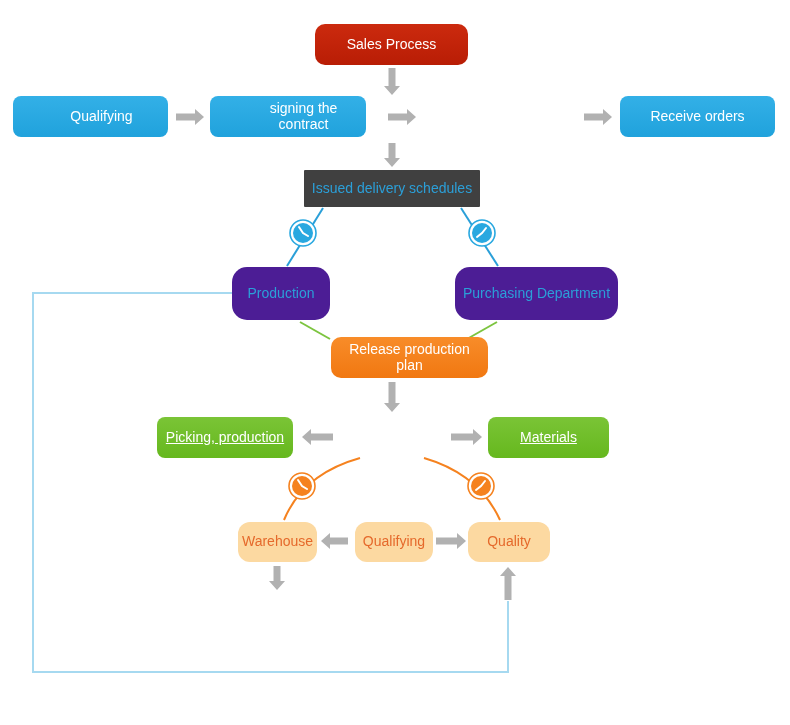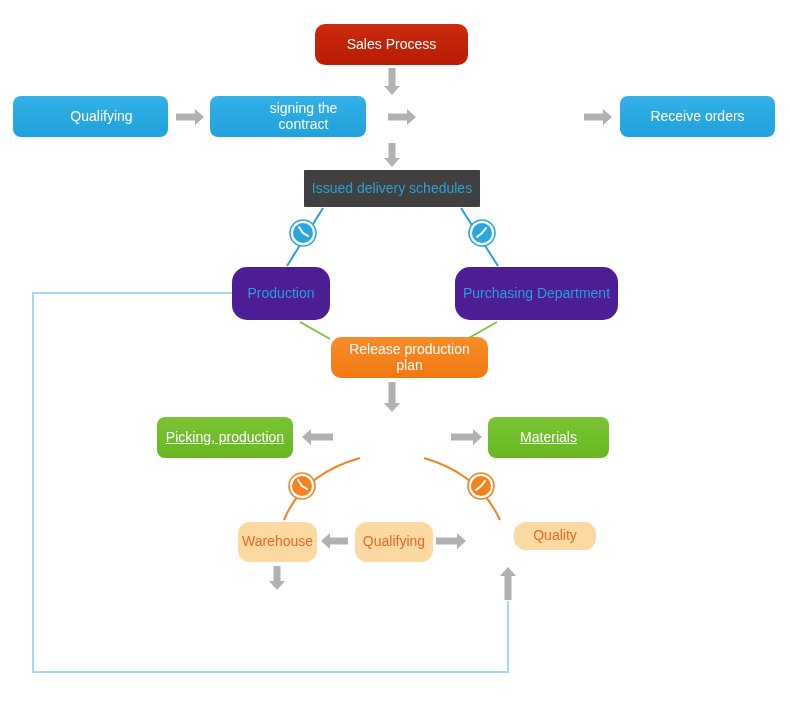--- a/index.html
+++ b/index.html
@@ -88,16 +88,16 @@
   <div class="node lightblue-big" style="left:232px;top:267px;width:98px;height:53px;">Production</div>
   <div class="node lightblue-big" style="left:455px;top:267px;width:163px;height:53px;">Purchasing Department</div>
 
   <div class="node orange" style="left:331px;top:337px;width:157px;height:41px;">Release production plan</div>
 
   <div class="node green" style="left:157px;top:417px;width:136px;height:41px;">Picking, production</div>
   <div class="node green" style="left:488px;top:417px;width:121px;height:41px;">Materials</div>
 
   <div class="node lightorange" style="left:238px;top:522px;width:79px;height:40px;">Warehouse</div>
   <div class="node lightorange" style="left:355px;top:522px;width:78px;height:40px;">Qualifying</div>
-  <div class="node lightorange" style="left:468px;top:522px;width:82px;height:28px;margin-left:46px;">Quality</div>
+  <div class="node lightorange" style="left:468px;top:522px;width:82px;height:40px;">Quality</div>
 
 
 </div>
 
 </body></html>

